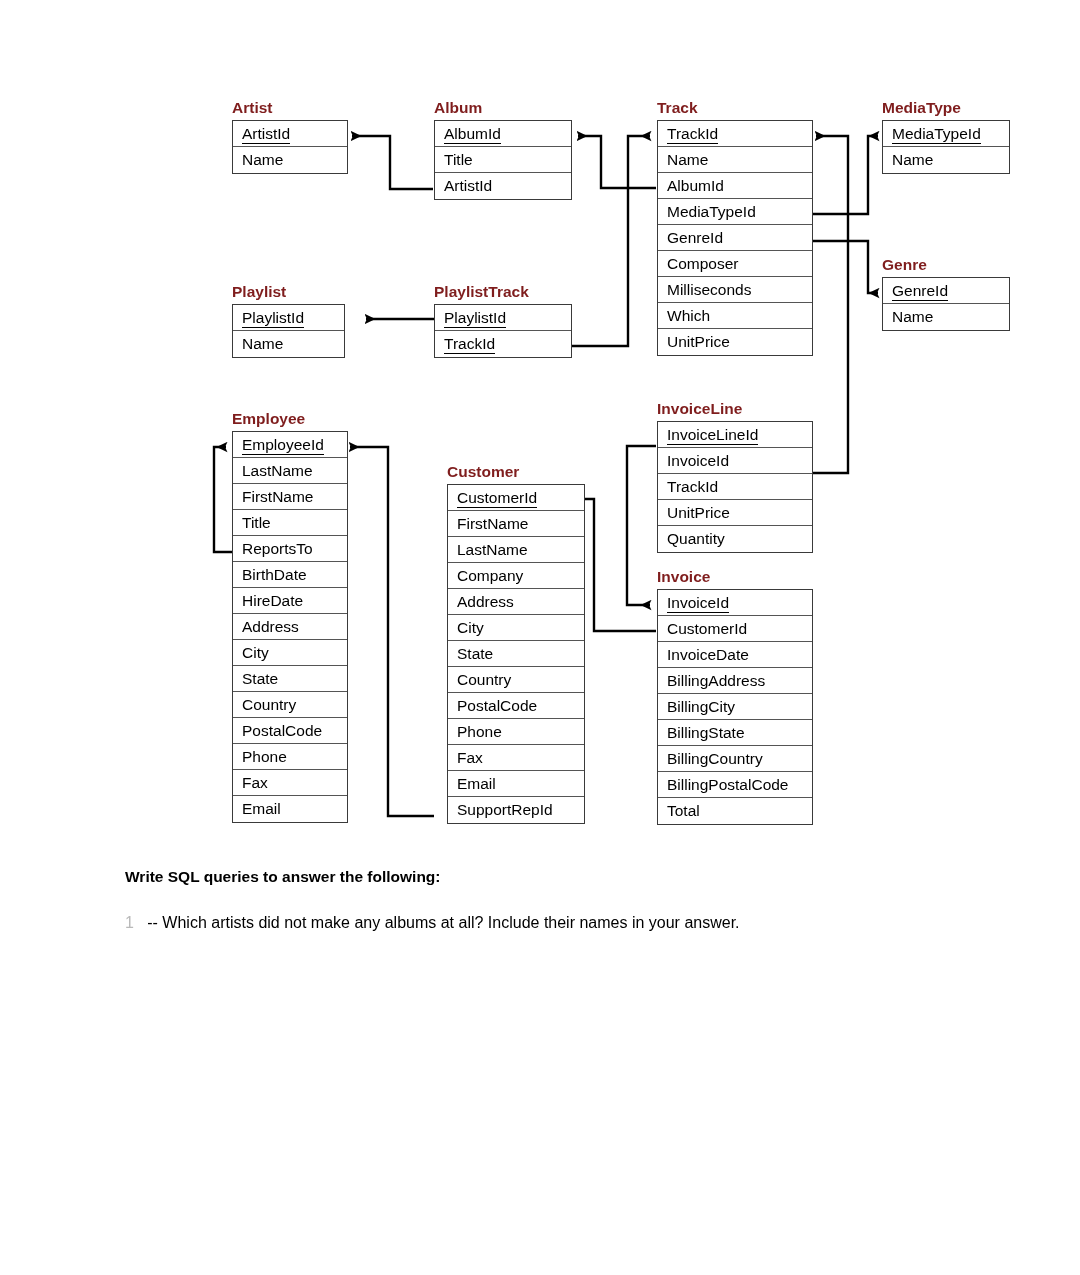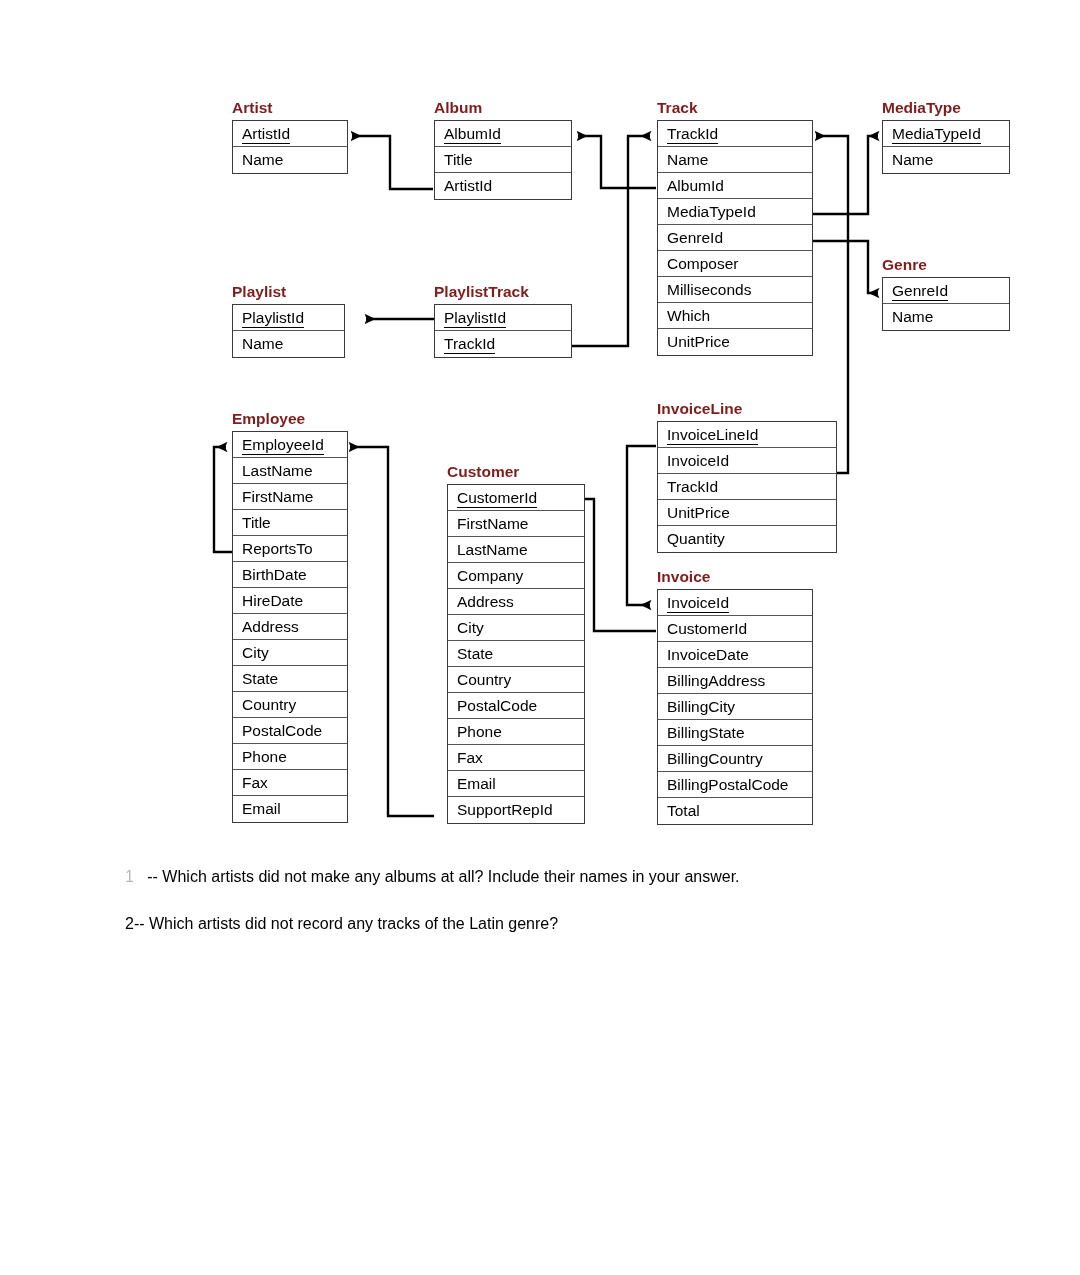--- a/index.html
+++ b/index.html
@@ -167,21 +167,21 @@
   <div class="tbl" style="left:434px;top:283px;">
     <div class="tbl-title">PlaylistTrack</div>
     <div class="tbl-box" style="width:138px;">
       <div class="fld"><span class="u">PlaylistId</span></div>
       <div class="fld"><span class="u">TrackId</span></div>
     </div>
   </div>
 
   <div class="tbl" style="left:657px;top:400px;">
     <div class="tbl-title">InvoiceLine</div>
-    <div class="tbl-box" style="width:180px;">
+    <div class="tbl-box" style="width:156px;">
       <div class="fld"><span class="u">InvoiceLineId</span></div>
       <div class="fld">InvoiceId</div>
       <div class="fld">TrackId</div>
       <div class="fld">UnitPrice</div>
       <div class="fld">Quantity</div>
     </div>
   </div>
 
   <div class="tbl" style="left:657px;top:568px;">
     <div class="tbl-title">Invoice</div>
@@ -234,18 +234,18 @@
       <div class="fld">Phone</div>
       <div class="fld">Fax</div>
       <div class="fld">Email</div>
       <div class="fld">SupportRepId</div>
     </div>
   </div>
 
 </div>
 
 <div id="questions">
+  <p class="q-heading">Write SQL queries to answer the following:</p>
 
   <p class="q-row"><span class="q-num-faint">1</span>&nbsp;&nbsp; <span>--</span> <span>Which artists did not make any albums at all? Include their names in your answer.</span></p>
 
-  <p class="q-row"><span>2</span><span>--</span> <span>Which artists did not record any tracks of the Latin genre?</span></p>
 
 </div>
 
 </body></html>

